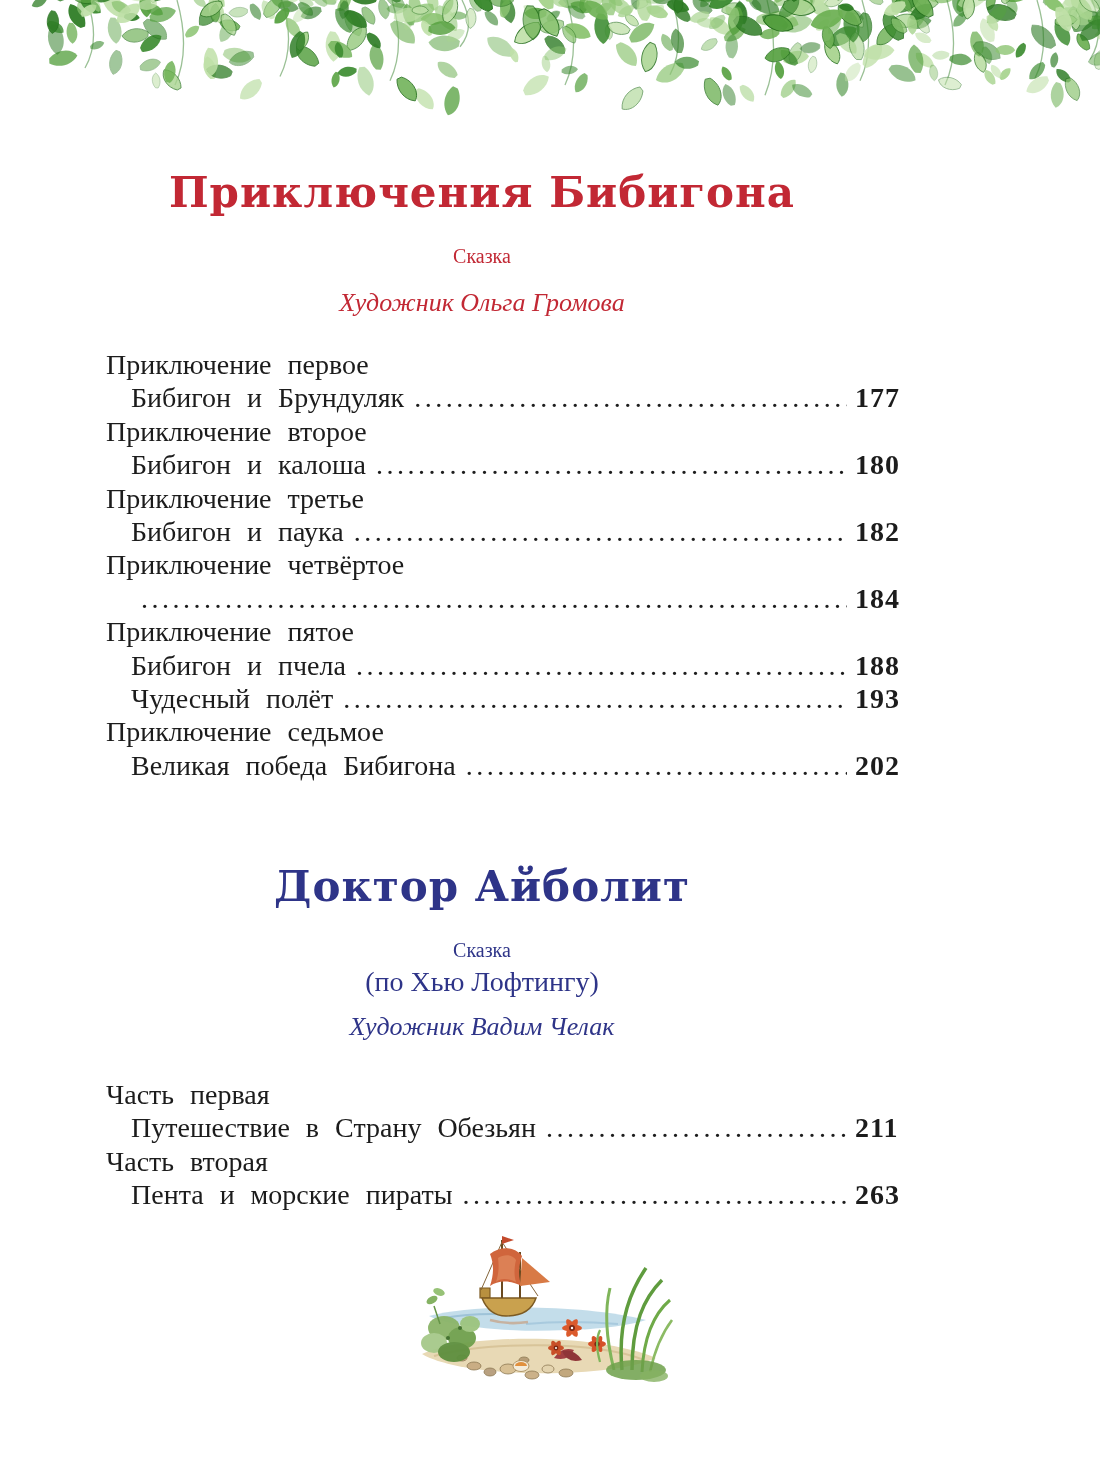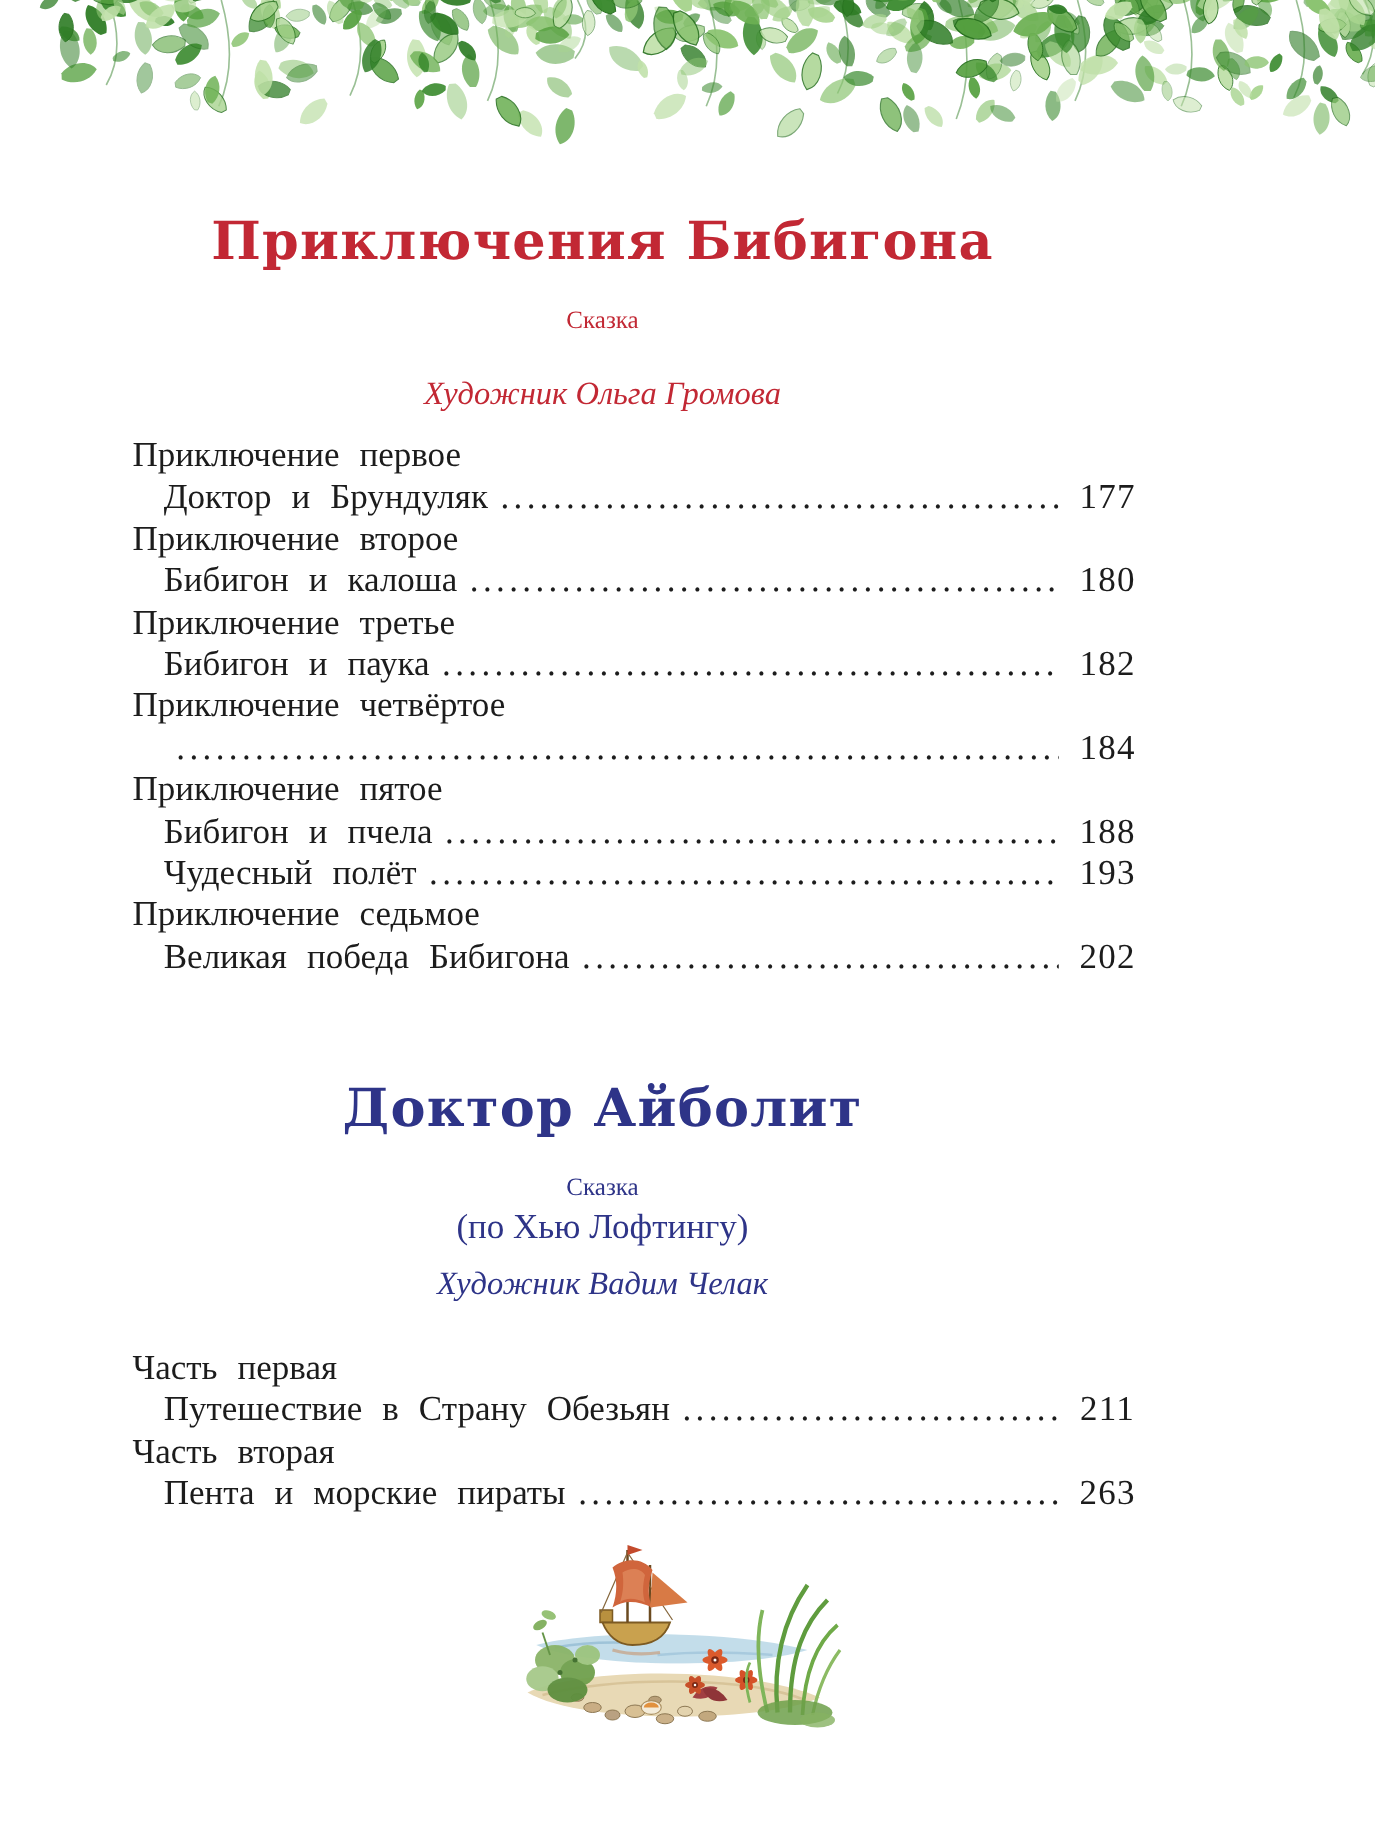--- a/index.html
+++ b/index.html
@@ -24,21 +24,21 @@
   
   .toc{position:absolute;left:106px;width:811px;font-size:28px;line-height:33.4px;word-spacing:9px;}
   .toc-heading{white-space:nowrap;}
   .toc-entry{display:flex;padding-left:25px;}
   .toc-entry .t{white-space:nowrap;flex:0 0 auto;}
   .toc-entry .dots{flex:1 1 auto;overflow:hidden;white-space:nowrap;margin-left:10px;word-spacing:0;}
   .toc-entry .dots::after{
     content:"..........................................................................................................";
     letter-spacing:3.5px;
   }
-  .toc-entry .p{flex:0 0 62px;text-align:center;margin-left:8px;word-spacing:0;letter-spacing:1px;}
+  .toc-entry .p{flex:0 0 62px;text-align:left;margin-left:8px;word-spacing:0;letter-spacing:1px;font-weight:bold;}
   
   #vignette{position:absolute;left:403px;top:1228px;width:272px;height:160px;display:block;}
 </style>
 </head>
 <body>
 
 <svg id="foliage" viewBox="0 0 1100 122" xmlns="http://www.w3.org/2000/svg" aria-hidden="true">
   <defs>
     <path id="leaf" d="M0 0 C8 -9 22 -10 28 -2 C22 8 9 10 0 5 Z"></path>
   </defs>
@@ -414,26 +414,26 @@
       <use href="#leaf" transform="translate(155.7,-3.2) rotate(260) scale(0.59)" fill="#2f7d26" opacity="0.56"></use>
       <use href="#leaf" transform="translate(383.7,-0.5) rotate(88) scale(0.70)" fill="#55a03f" opacity="0.54" stroke="#256f1d" stroke-width="0.9"></use>
       <use href="#leaf" transform="translate(346.7,1.9) rotate(108) scale(0.62)" fill="#2f7d26" opacity="0.60" stroke="#256f1d" stroke-width="0.9"></use>
     </g>
 </svg>
 
 <div class="headblock" style="top:170px;">
   <h1 class="display-title s1">Приключения Бибигона</h1>
 </div>
 <div class="headblock s1 subtitle" style="top:240px;">Сказка</div>
-<div class="headblock s1 artist" style="top:300px;">Художник Ольга Громова</div>
+<div class="headblock s1 artist" style="top:288px;">Художник Ольга Громова</div>
 
 <div class="toc" style="top:348px;">
   <div class="toc-heading">Приключение первое</div>
   <div class="toc-entry">
-    <span class="t">Доктор и Брундуляк</span>
+    <span class="t">Бибигон и Брундуляк</span>
       <span class="dots"></span>
       <span class="p">177</span>
   </div>
   <div class="toc-heading">Приключение второе</div>
   <div class="toc-entry">
     <span class="t">Бибигон и калоша</span>
       <span class="dots"></span>
       <span class="p">180</span>
   </div>
   <div class="toc-heading">Приключение третье</div>

